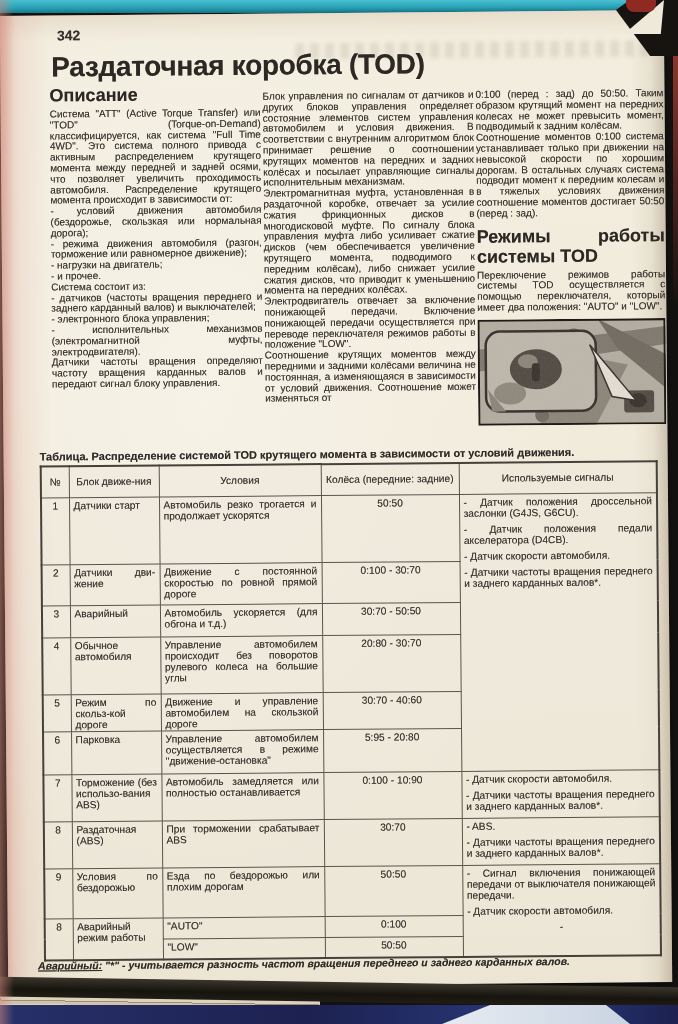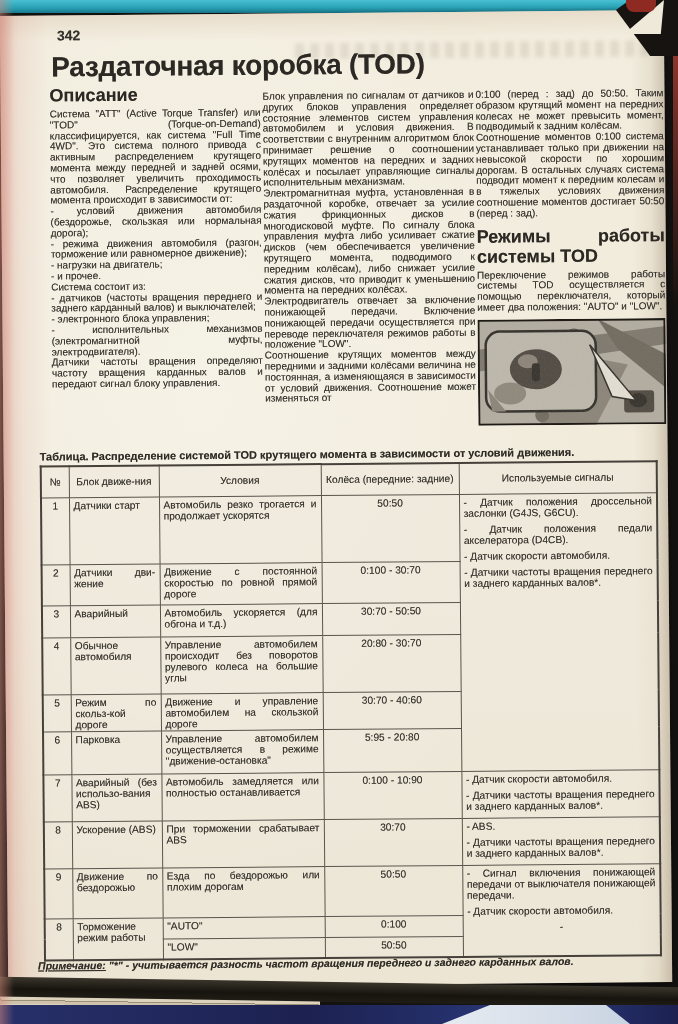--- a/index.html
+++ b/index.html
@@ -203,64 +203,64 @@
         <td class="c-ratio">30:70 - 40:60</td>
       </tr>
       <tr style="height:43px">
         <td class="c-num">6</td>
         <td class="c-mode">Парковка</td>
         <td class="c-cond">Управление автомобилем осуществляется в режиме "движение-остановка"</td>
         <td class="c-ratio">5:95 - 20:80</td>
       </tr>
       <tr style="height:41px">
         <td class="c-num">7</td>
-        <td class="c-mode">Аварийный (без использо-вания ABS)</td>
+        <td class="c-mode">Торможение (без использо-вания ABS)</td>
         <td class="c-cond">Автомобиль замедляется или полностью останавливается</td>
         <td class="c-ratio">0:100 - 10:90</td>
         <td class="c-sig">
           <p>- Датчик скорости автомобиля.</p>
           <p>- Датчики частоты вращения переднего и заднего карданных валов*.</p>
         </td>
       </tr>
       <tr style="height:47px">
         <td class="c-num">8</td>
-        <td class="c-mode">Ускорение (ABS)</td>
+        <td class="c-mode">Раздаточная (ABS)</td>
         <td class="c-cond">При торможении срабатывает ABS</td>
         <td class="c-ratio">30:70</td>
         <td class="c-sig">
           <p>- ABS.</p>
           <p>- Датчики частоты вращения переднего и заднего карданных валов*.</p>
         </td>
       </tr>
       <tr style="height:50px">
         <td class="c-num">9</td>
-        <td class="c-mode">Движение по бездорожью</td>
+        <td class="c-mode">Условия по бездорожью</td>
         <td class="c-cond">Езда по бездорожью или плохим дорогам</td>
         <td class="c-ratio">50:50</td>
         <td class="c-sig" rowspan="3">
           <p>- Сигнал включения понижающей передачи от выключателя понижающей передачи.</p>
           <p>- Датчик скорости автомобиля.</p>
           <p class="sig-dash">-</p>
         </td>
       </tr>
       <tr style="height:21px">
         <td class="c-num" rowspan="2">8</td>
-        <td class="c-mode" rowspan="2">Торможение режим работы</td>
+        <td class="c-mode" rowspan="2">Аварийный режим работы</td>
         <td class="c-cond">"AUTO"</td>
         <td class="c-ratio">0:100</td>
       </tr>
       <tr style="height:21px">
         <td class="c-cond">"LOW"</td>
         <td class="c-ratio">50:50</td>
       </tr>
     </tbody>
       </table>
 
     <div class="note">
-      <span class="note-label">Примечание:</span><span> "*" - учитывается разность частот вращения переднего и заднего карданных валов.</span>
+      <span class="note-label">Аварийный:</span><span> "*" - учитывается разность частот вращения переднего и заднего карданных валов.</span>
     </div>
   </div>
 
   <div class="bottom-dark"></div>
   <div class="bottom-stack"></div>
   <div class="bottom-navy">
     <div class="bottom-wedge"></div>
   </div>
   <div class="edge-left-pink"></div>
 </div>

